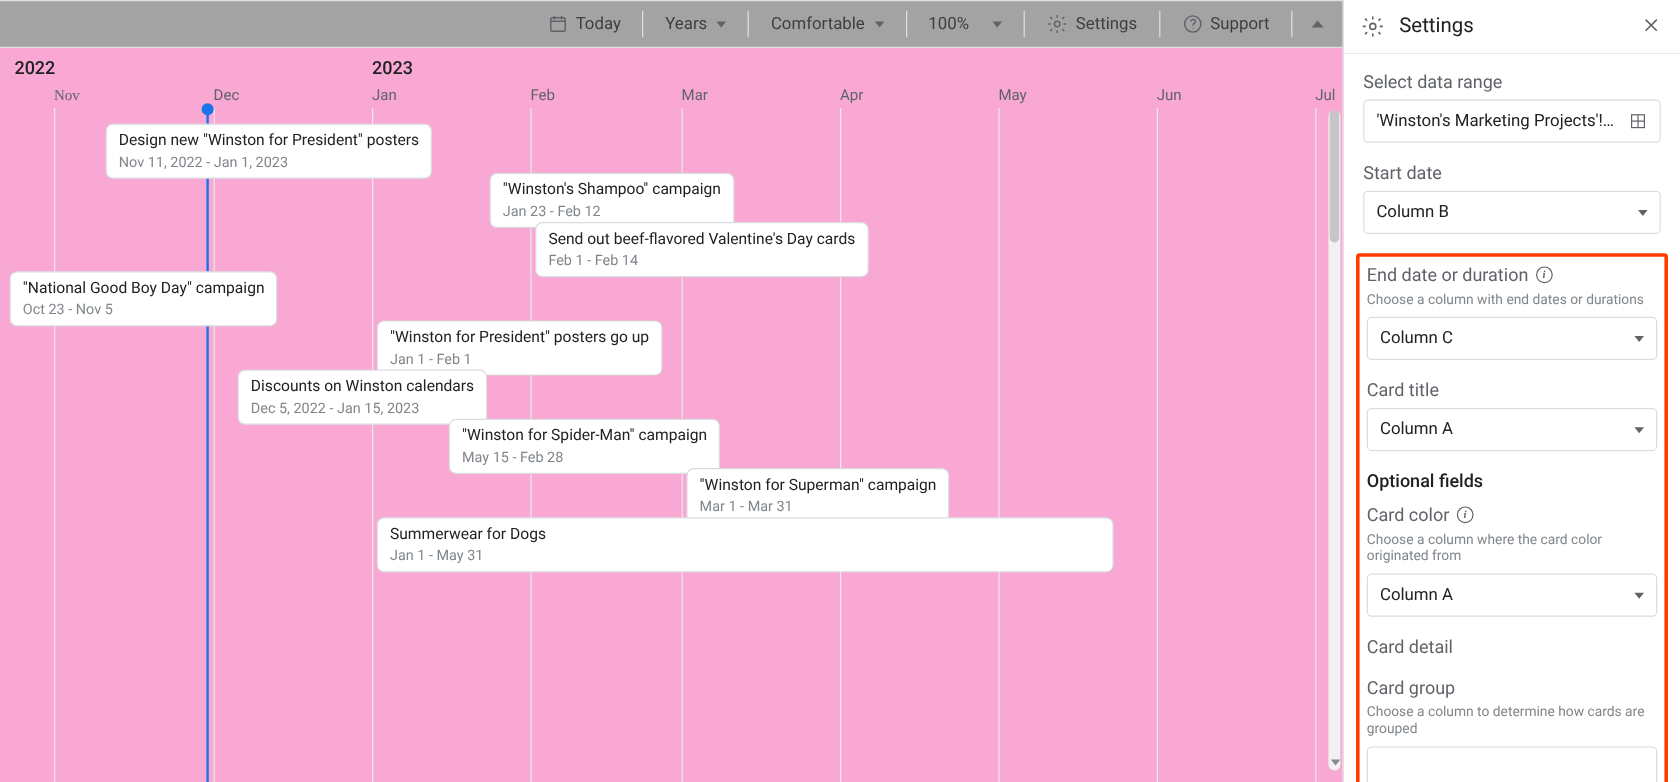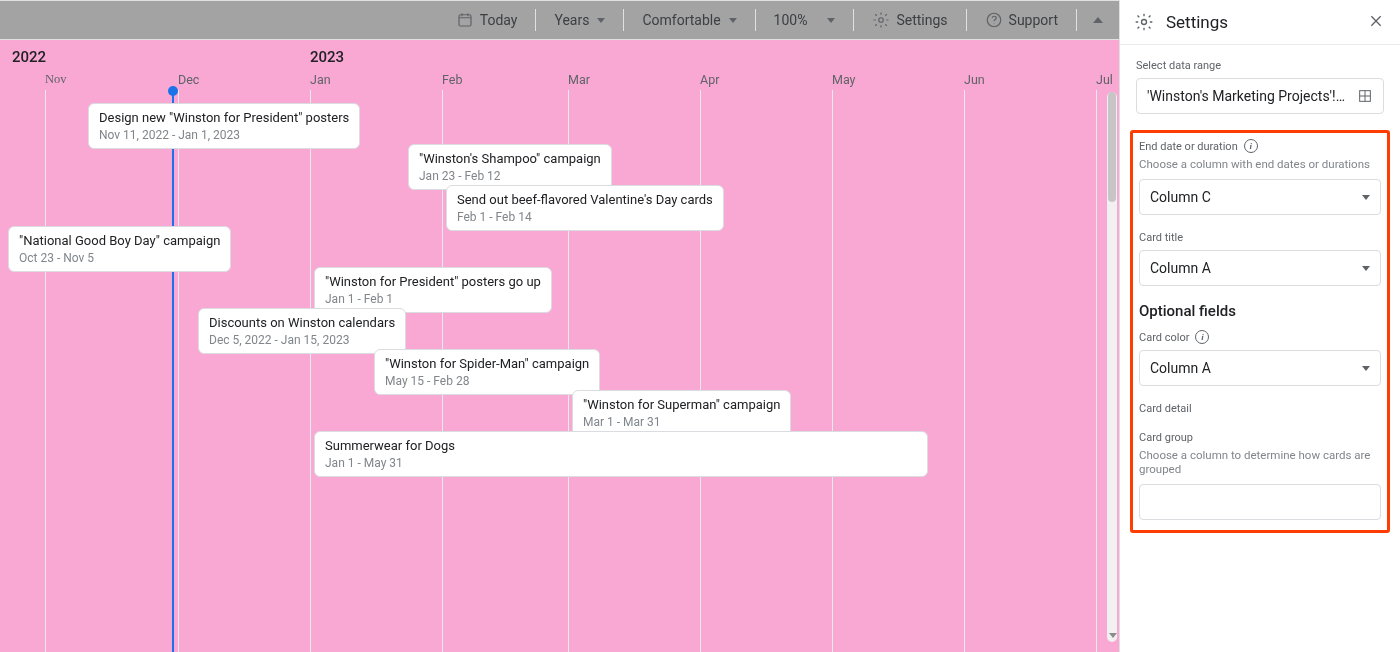--- a/index.html
+++ b/index.html
@@ -147,21 +147,21 @@
     font-size: 17px; font-weight: 400; color: #202124; flex: 1;
   }
   .close-x {
     font-size: 20px; color: #5f6368; cursor: pointer; line-height: 1;
   }
 
   .settings-body {
     padding: 14px 16px 20px 16px;
   }
   .field { margin-bottom: 16px; }
-  .flabel { font-size: 11px; color: #5f6368; margin-bottom: 6px; display:flex; align-items:center; gap:6px;}
+  .flabel { font-size: 15px; color: #5f6368; margin-bottom: 6px; display:flex; align-items:center; gap:6px;}
   .fhint { font-size: 11.5px; color: #80868b; margin-top: -2px; margin-bottom: 8px; }
   .input-like {
     width: 100%;
     height: 36px;
     border: 1px solid #dadce0;
     border-radius: 4px;
     padding: 0 10px;
     display: flex; align-items: center;
     justify-content: space-between;
     font-size: 14px;
@@ -339,20 +339,27 @@
       <div class="flabel">Select data range</div>
       <div class="input-like">
         <span class="txt">'Winston's Marketing Projects'!A2:</span>
         <svg class="grid-ic" width="16" height="16" viewBox="0 0 24 24">
             <rect x="4" y="4" width="16" height="16" stroke="#5f6368" stroke-width="1.5" fill="none"></rect>
             <path d="M4 12h16M12 4v16" stroke="#5f6368" stroke-width="1.5"></path>
           </svg>
       </div>
     </div>
 
+    <div class="field">
+      <div class="flabel">Start date</div>
+      <div class="input-like">
+        <span class="txt">Column B</span>
+        <span class="caret"></span>
+      </div>
+    </div>
 
     <div class="highlight-box">
 
       <div class="field">
         <div class="flabel">
           <span>End date or duration</span>
           <span class="info-ic"></span>
         </div>
         <div class="fhint">Choose a column with end dates or durations</div>
         <div class="input-like">
@@ -369,20 +376,21 @@
         </div>
       </div>
 
       <div class="section-h">Optional fields</div>
 
       <div class="field">
         <div class="flabel">
           <span>Card color</span>
           <span class="info-ic"></span>
         </div>
+        <div class="fhint">Choose a column where the card color originated from</div>
         <div class="input-like">
           <span class="txt">Column A</span>
           <span class="caret"></span>
         </div>
       </div>
 
       <div class="field">
         <div class="flabel">Card detail</div>
       </div>
 

